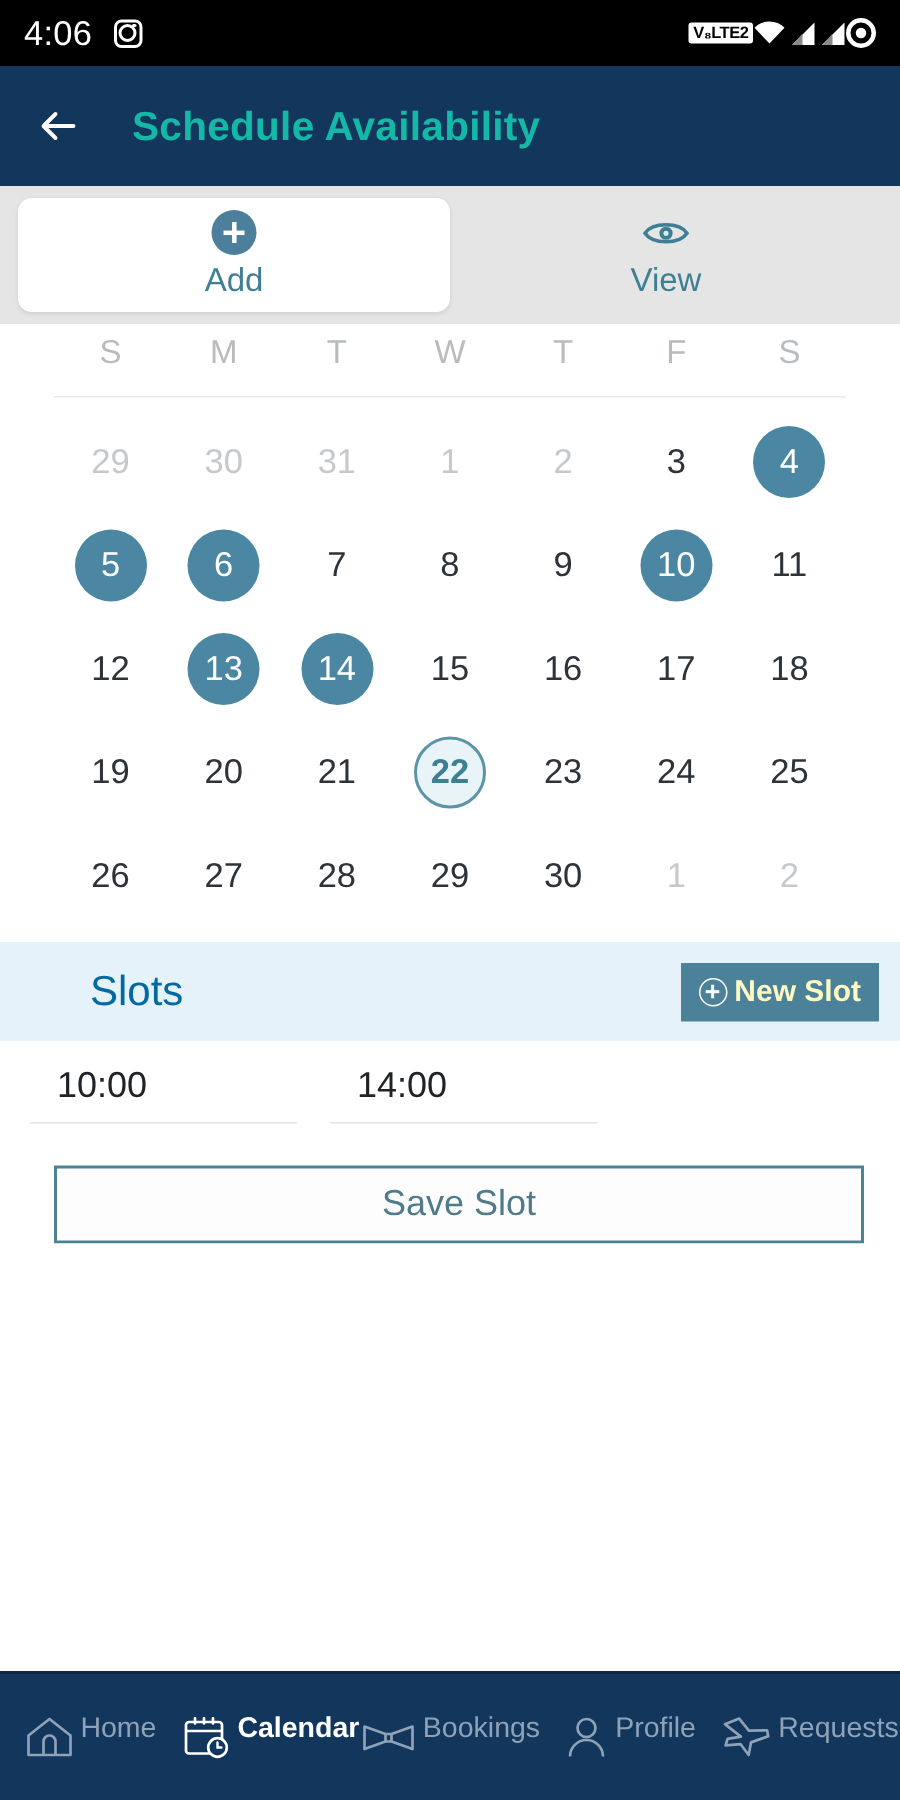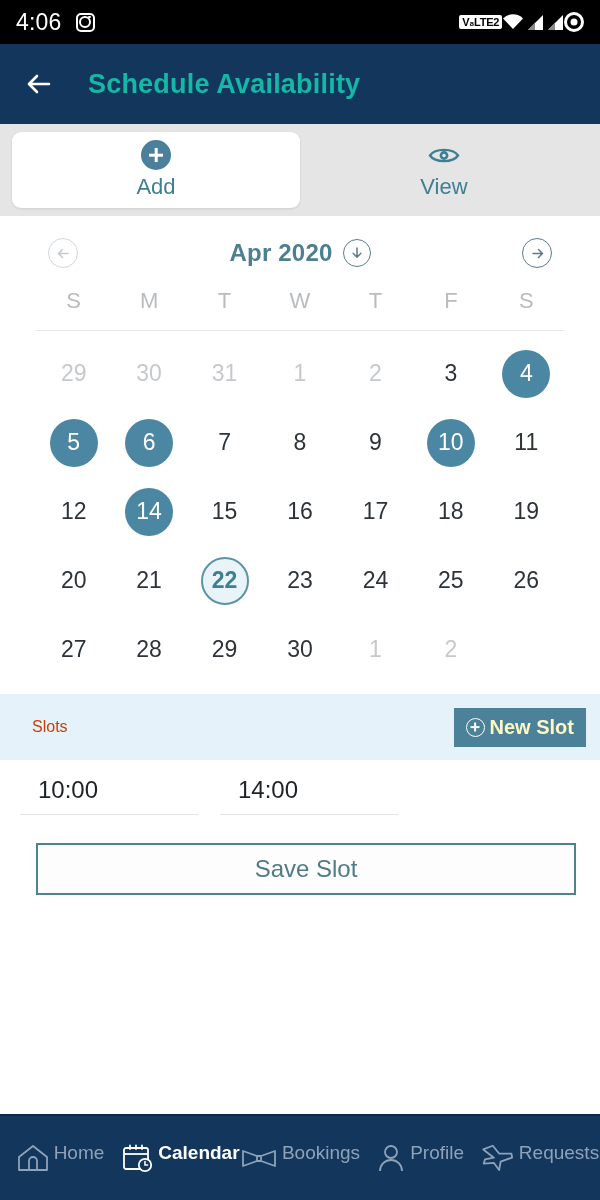--- a/index.html
+++ b/index.html
@@ -142,21 +142,21 @@
     color: #3e7f94; font-weight: 700;
   }
 
   
   .slots-bar {
     background: #e5f2fa;
     height: 66px;
     display: flex; align-items: center; justify-content: space-between;
     padding: 0 14px 0 32px;
   }
-  .slots-title { font-size: 16px; color: #c2410c; }
+  .slots-title { font-size: 28px; color: #0369a1; margin-left: 28px; }
   .new-slot-btn {
     background: #4b8299; color: #fef9c3;
     font-size: 20px; font-weight: 700;
     display: flex; align-items: center; gap: 5px;
     padding: 8px 12px; cursor: pointer; border: none;
     font-family: "Liberation Sans", sans-serif;
   }
   .plus-outline {
     width: 19px; height: 19px; border-radius: 50%;
     border: 1.8px solid #ffffff; position: relative; flex: 0 0 19px;
@@ -255,40 +255,20 @@
           <path d="M2 10.5 C7 3 25 3 30 10.5 C25 18 7 18 2 10.5 Z" fill="none" stroke="#3f7f93" stroke-width="2.4"></path>
           <circle cx="16" cy="10.5" r="4.4" fill="#3f7f93"></circle>
           <circle cx="16" cy="10.5" r="1.7" fill="#ddeef8"></circle>
         </svg>
       </span>
       <span class="tab-label">View</span>
     </div>
   </div>
 
   <div class="calendar">
-    <div class="cal-head">
-      <span class="nav-circle prev">
-        <svg width="17" height="17" viewBox="0 0 17 17">
-          <path d="M13 8.5 H4 M7.5 4.5 L3.5 8.5 L7.5 12.5" stroke="#c3c9cd" stroke-width="1.5" fill="none" stroke-linecap="round" stroke-linejoin="round"></path>
-        </svg>
-      </span>
-      <span class="month-wrap">
-        <span class="month-label">Apr 2020</span>
-        <span class="dropdown-circle">
-          <svg width="16" height="16" viewBox="0 0 16 16">
-            <path d="M8 3 V12 M4.3 8.4 L8 12.2 L11.7 8.4" stroke="#5e7a88" stroke-width="1.5" fill="none" stroke-linecap="round" stroke-linejoin="round"></path>
-          </svg>
-        </span>
-      </span>
-      <span class="nav-circle next">
-        <svg width="17" height="17" viewBox="0 0 17 17">
-          <path d="M4 8.5 H13 M9.5 4.5 L13.5 8.5 L9.5 12.5" stroke="#5e7a88" stroke-width="1.5" fill="none" stroke-linecap="round" stroke-linejoin="round"></path>
-        </svg>
-      </span>
-    </div>
 
     <div class="weekdays" id="weekdays">
         <div class="weekday">S</div>
         <div class="weekday">M</div>
         <div class="weekday">T</div>
         <div class="weekday">W</div>
         <div class="weekday">T</div>
         <div class="weekday">F</div>
         <div class="weekday">S</div>
       </div>
@@ -333,20 +313,23 @@
         <div class="day-cell">
           <div class="day-num marked">10</div>
         </div>
         <div class="day-cell">
           <div class="day-num">11</div>
         </div>
         <div class="day-cell">
           <div class="day-num">12</div>
         </div>
         <div class="day-cell">
+          <div class="day-num marked">13</div>
+        </div>
+        <div class="day-cell">
           <div class="day-num marked">14</div>
         </div>
         <div class="day-cell">
           <div class="day-num">15</div>
         </div>
         <div class="day-cell">
           <div class="day-num">16</div>
         </div>
         <div class="day-cell">
           <div class="day-num">17</div>

